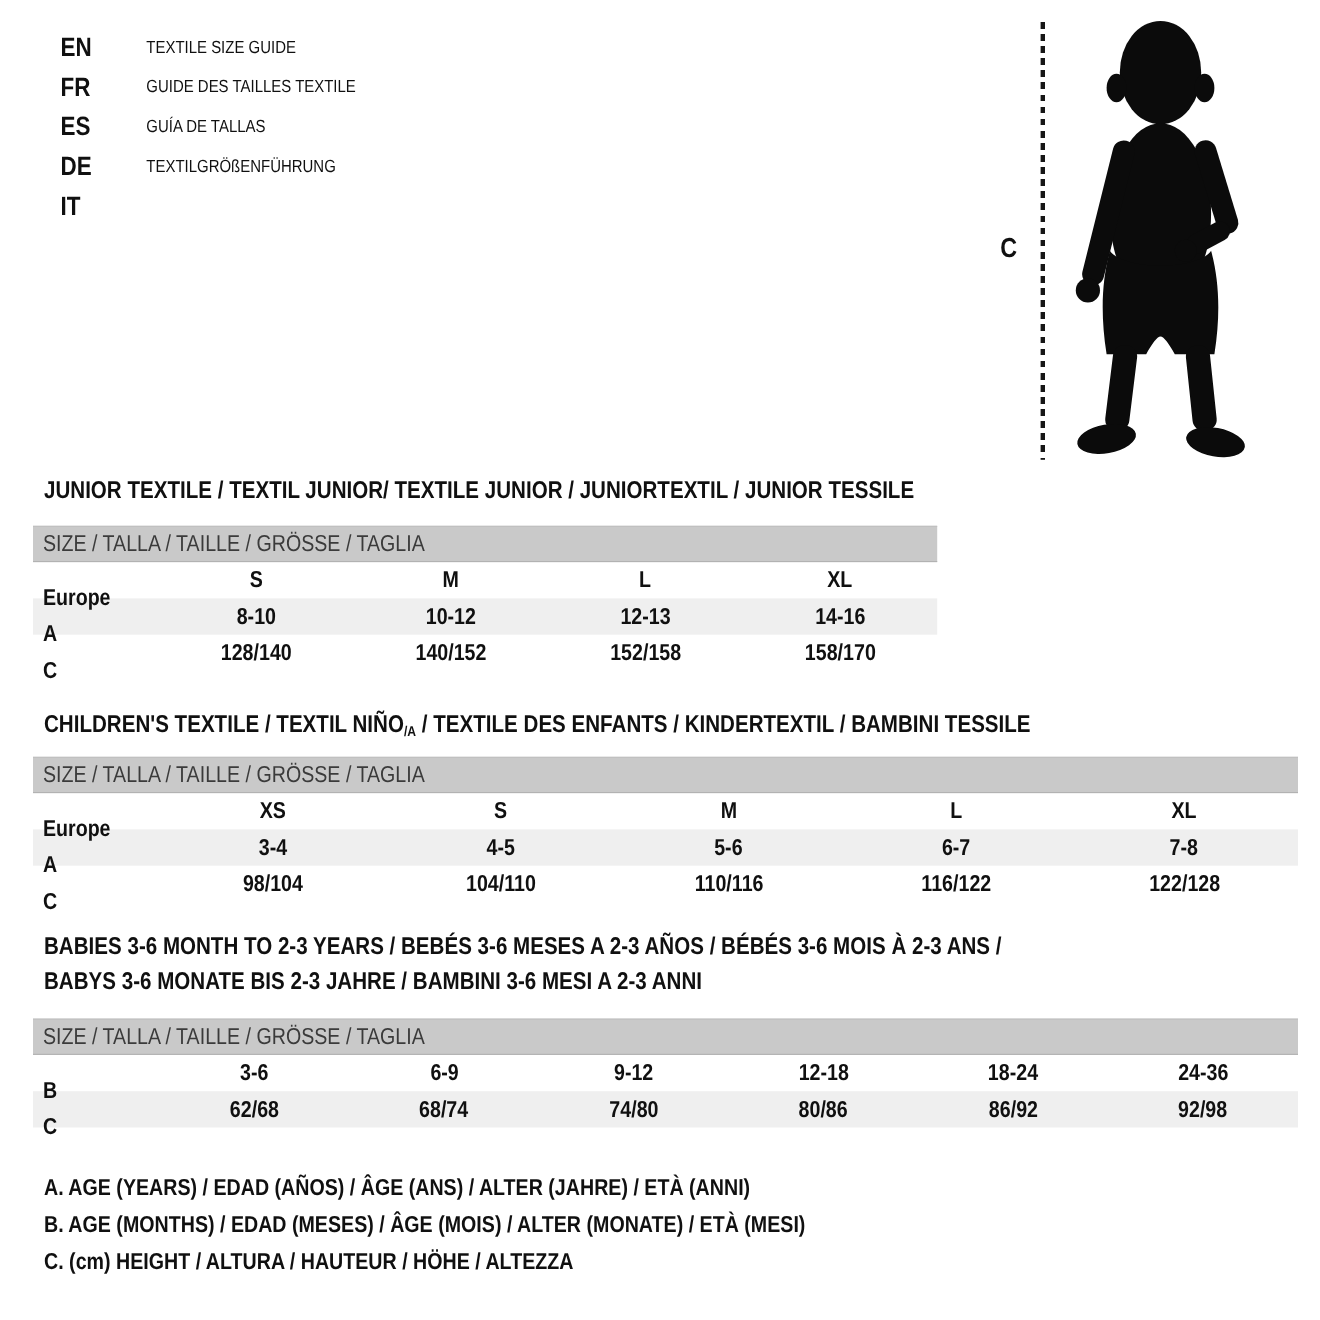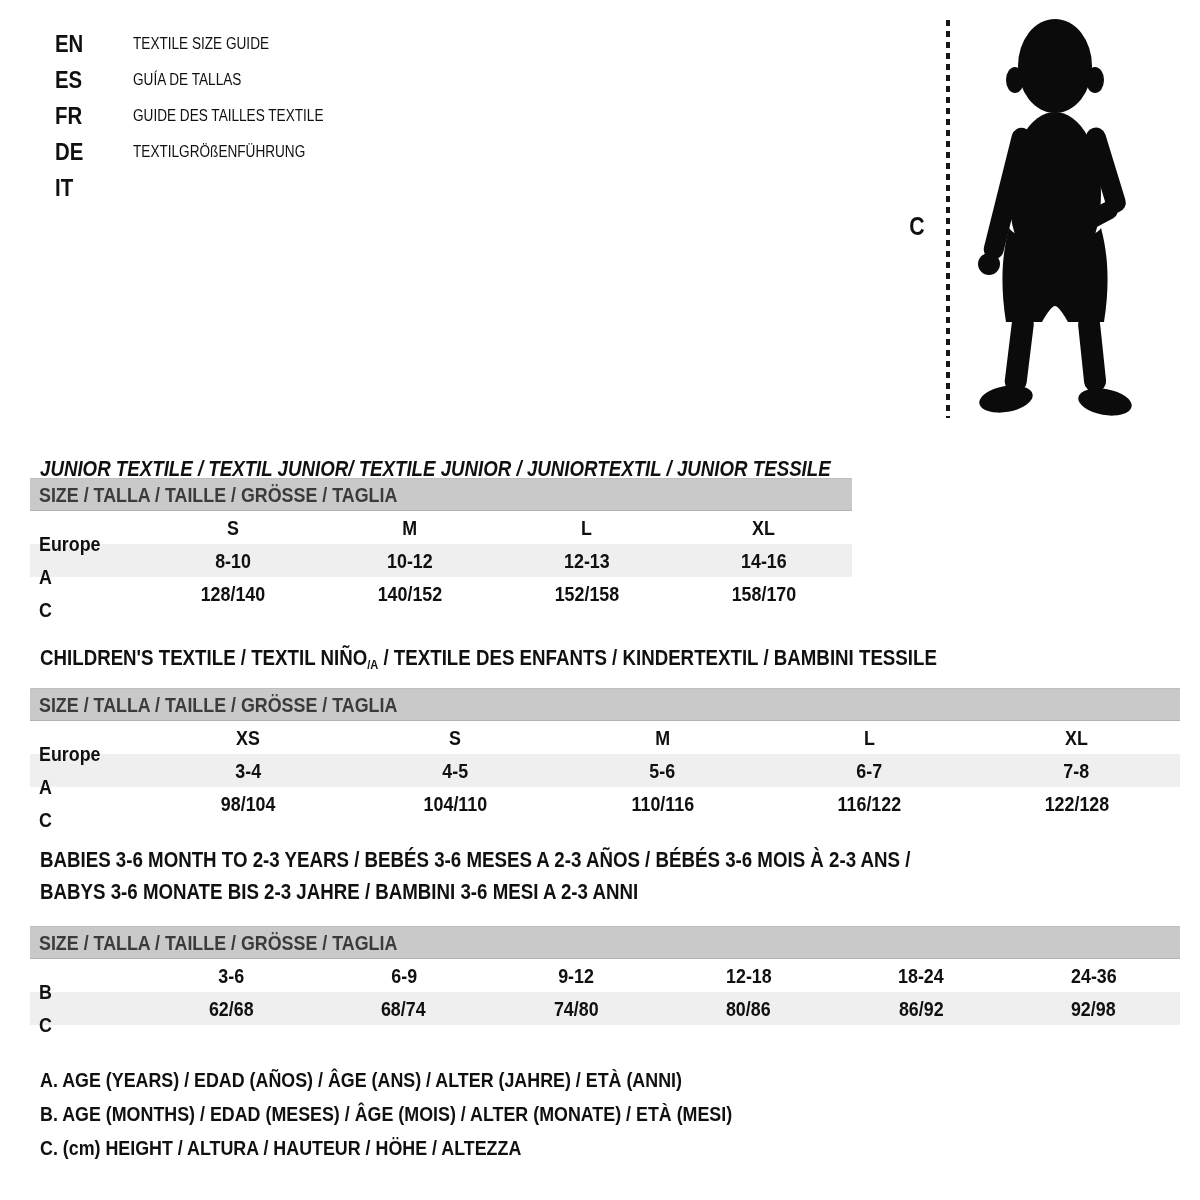--- a/index.html
+++ b/index.html
@@ -23,60 +23,60 @@
   
   .measure-line {
     position:absolute; left:946px; top:20px; width:4px; height:398px;
     background:repeating-linear-gradient(to bottom,#161616 0 6px, transparent 6px 11px);
   }
   .measure-label { position:absolute; left:908px; top:212px; font-size:25px; font-weight:700; }
   .silhouette { position:absolute; left:962px; top:16px; }
 
   
   .sec-heading { position:absolute; left:40px; font-size:22px; font-weight:700; line-height:32px; }
-  #junior-heading { top:453px;font-style:italic; }
+  #junior-heading { top:430px; }
   #children-heading { top:642px; }
   #babies-heading { top:844px; }
   .subA { font-size:13px; vertical-align:-4px; font-weight:700; }
 
   
   .stable { position:absolute; left:30px; }
   #junior-table { top:478px; width:822px; }
   #children-table { top:688px; width:1150px; }
   #babies-table { top:926px; width:1150px; }
   .size-header {
     height:33px; background:#c9c9c9;
     border-top:1px solid #bfbfbf; border-bottom:1px solid #b2b2b2;
     display:flex; align-items:center; padding-left:9px; box-sizing:border-box;
-    font-size:21px; font-weight:700; color:#3b3b3b;
+    font-size:21px; font-weight:400; color:#3b3b3b;
   }
   .trow { display:flex; align-items:center; height:33px; font-size:21px; font-weight:700; }
   .trow.alt { background:#efefef; }
   .tcell-label { width:115px; padding-left:9px; box-sizing:border-box;margin-top:32px; }
   .tcell-val { flex:1; display:flex; justify-content:center; }
 
   
   .legend { position:absolute; left:40px; top:1068px; }
   .legend-line { height:34px; font-size:21px; font-weight:700; display:flex; }
 </style>
 </head>
 <body>
 
 <div class="lang-block">
   <div class="lang-row">
     <span class="lang-code"><span class="cond condl">EN</span></span>
     <span class="lang-label"><span class="cond condl">TEXTILE SIZE GUIDE</span></span>
   </div>
   <div class="lang-row">
+    <span class="lang-code"><span class="cond condl">FR</span></span>
+    <span class="lang-label"><span class="cond condl">GUIDE DES TAILLES TEXTILE</span></span>
+  </div>
+  <div class="lang-row">
     <span class="lang-code"><span class="cond condl">ES</span></span>
     <span class="lang-label"><span class="cond condl">GUÍA DE TALLAS</span></span>
-  </div>
-  <div class="lang-row">
-    <span class="lang-code"><span class="cond condl">FR</span></span>
-    <span class="lang-label"><span class="cond condl">GUIDE DES TAILLES TEXTILE</span></span>
   </div>
   <div class="lang-row">
     <span class="lang-code"><span class="cond condl">DE</span></span>
     <span class="lang-label"><span class="cond condl">TEXTILGRÖßENFÜHRUNG</span></span>
   </div>
   <div class="lang-row">
     <span class="lang-code"><span class="cond condl">IT</span></span>
   </div>
 </div>
 

